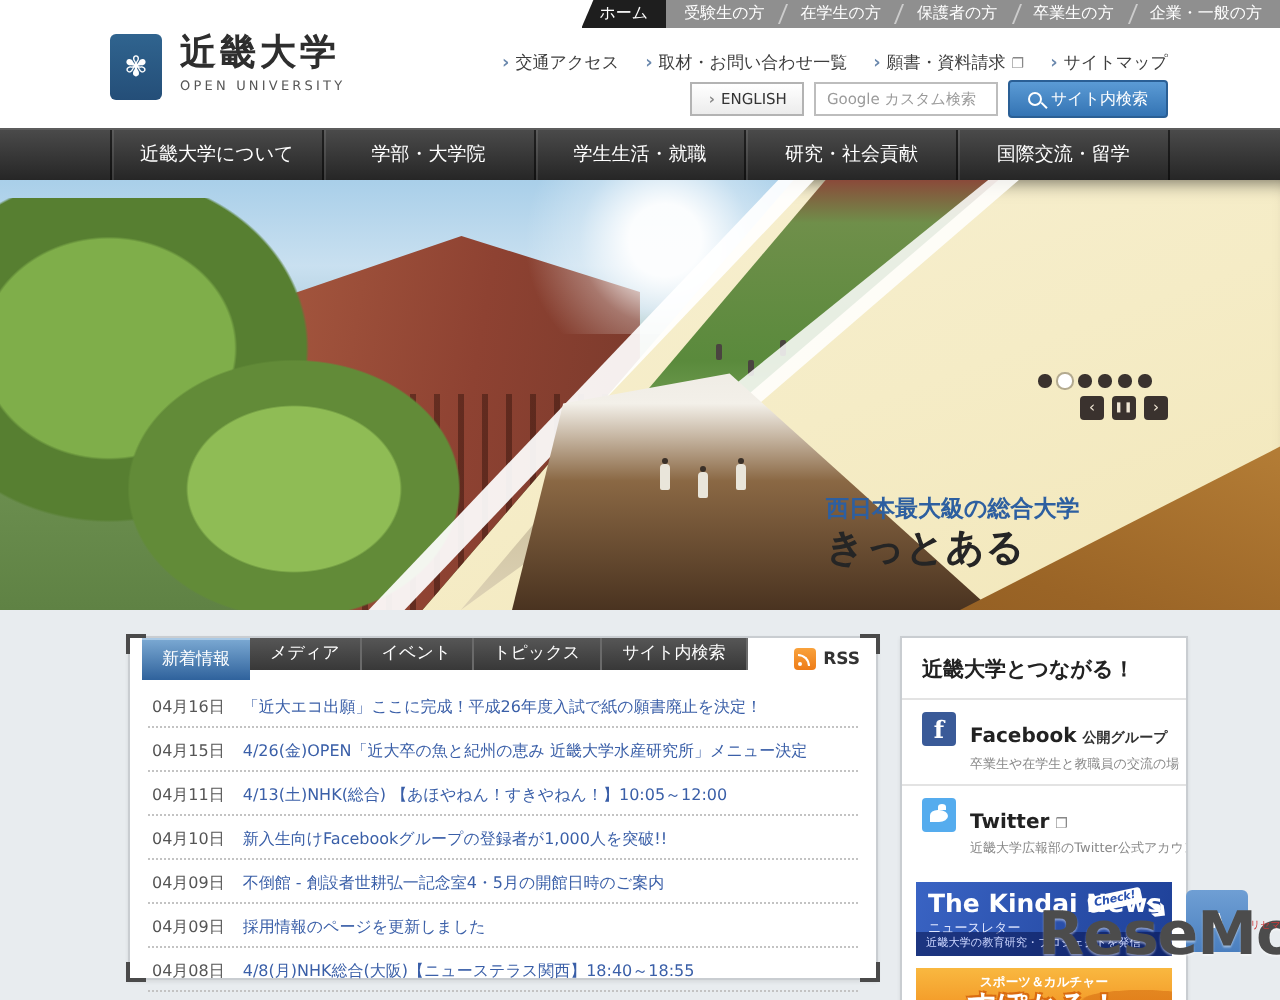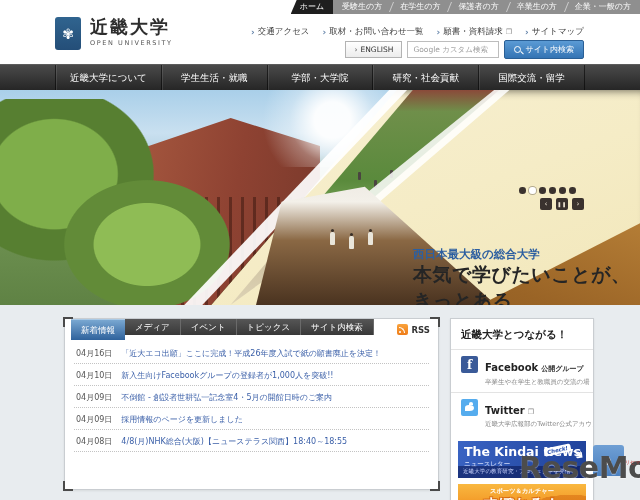--- a/index.html
+++ b/index.html
@@ -204,22 +204,22 @@
       <input class="search-input" type="text" placeholder="Google カスタム検索" style="">
       <div class="btn-search">
           <span class="mag"></span>
           <span>サイト内検索</span>
         </div>
     </div>
   </div>
 
   <div class="nav">
     <div class="nav-item">近畿大学について</div>
+    <div class="nav-item">学部・大学院</div>
     <div class="nav-item">学生生活・就職</div>
-    <div class="nav-item">学部・大学院</div>
     <div class="nav-item">研究・社会貢献</div>
     <div class="nav-item">国際交流・留学</div>
   </div>
 
   <div class="hero">
     <div class="ph ph-left">
       <div class="brick">
           <div class="brick-windows"></div>
         </div>
       <div class="tree-a"></div>
@@ -249,21 +249,20 @@
       <span class="dot"></span>
     </div>
     <div class="controls">
       <div class="ctrl">‹</div>
       <div class="ctrl pause">❚❚</div>
       <div class="ctrl">›</div>
     </div>
 
     <div class="tagline">西日本最大級の総合大学</div>
     <div class="headline">
-      <div>本気で学びたいことが、</div>
       <div>きっとある</div>
     </div>
 
   </div>
 
   <div class="lower">
 
     <div class="panel news">
       <span class="corner tl"></span>
       <span class="corner tr"></span>
@@ -279,20 +278,28 @@
       </div>
       <div class="rss">
         <span class="rss-ic"></span>
         <span class="rss-label">RSS</span>
       </div>
 
       <div class="nrows">
         <div class="nrow">
           <span class="ndate">04月16日</span>
           <span class="ntitle">「近大エコ出願」ここに完成！平成26年度入試で紙の願書廃止を決定！</span>
+        </div>
+        <div class="nrow">
+          <span class="ndate">04月15日</span>
+          <span class="ntitle">4/26(金)OPEN「近大卒の魚と紀州の恵み 近畿大学水産研究所」メニュー決定</span>
+        </div>
+        <div class="nrow">
+          <span class="ndate">04月11日</span>
+          <span class="ntitle">4/13(土)NHK(総合) 【あほやねん！すきやねん！】10:05～12:00</span>
         </div>
         <div class="nrow">
           <span class="ndate">04月10日</span>
           <span class="ntitle">新入生向けFacebookグループの登録者が1,000人を突破!!</span>
         </div>
         <div class="nrow">
           <span class="ndate">04月09日</span>
           <span class="ntitle">不倒館 - 創設者世耕弘一記念室4・5月の開館日時のご案内</span>
         </div>
         <div class="nrow">

